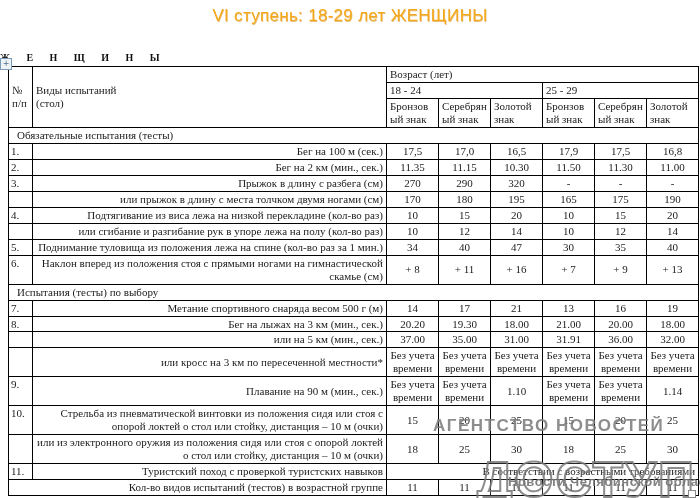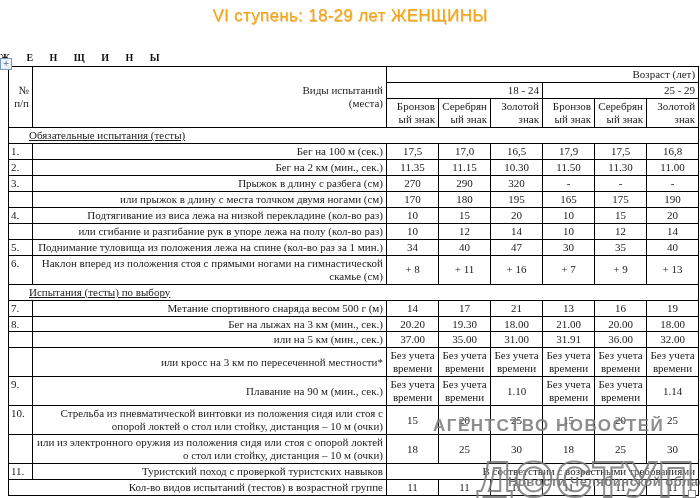--- a/index.html
+++ b/index.html
@@ -18,25 +18,25 @@
     letter-spacing:7px;color:#111;
   }
   table.norms{
     border-collapse:collapse;table-layout:fixed;width:688px;
     margin:3px 0 0 8px;font-size:11px;border:1.5px solid #000;
   }
   td,th{
     border:1px solid #000;padding:1px 3px;line-height:1.18;
     overflow-wrap:break-word;font-weight:normal;vertical-align:middle;
   }
-  th{text-align:right;white-space:pre-line;}
+  th{text-align:left;white-space:pre-line;}
   td.num{text-align:left;vertical-align:top;padding:1px 2px;}
   td.desc{text-align:right;}
   td.val{text-align:center;padding:1px 1px;}
-  tr.section td{text-align:left;padding:1px 20px;text-decoration:underline;}
+  tr.section td{text-align:left;padding:1px 8px;}
   td.merged-note{text-align:right;}
   
   .wm{position:absolute;pointer-events:none;font-family:"Liberation Sans", sans-serif;font-weight:bold;}
   .wm-agency{
     left:433px;top:416px;font-size:17px;letter-spacing:1.5px;
     color:rgba(125,125,125,0.88);white-space:nowrap;
   }
   .wm-logo{
     left:477px;top:426px;font-size:50px;letter-spacing:2px;line-height:1;
     color:rgba(255,255,255,0.15);-webkit-text-stroke:2px rgba(120,120,120,0.85);
@@ -75,21 +75,21 @@
       <col style="width:52px">
     <col style="width:52px">
       <col style="width:52px">
       <col style="width:52px">
   </colgroup>
   <thead>
     <tr>
       <th rowspan="3">№
 п/п</th>
       <th rowspan="3">Виды испытаний
-(места)</th>
+(стол)</th>
       <th colspan="6">Возраст (лет)</th>
     </tr>
     <tr>
       <th colspan="3">18 - 24</th>
       <th colspan="3">25 - 29</th>
     </tr>
     <tr>
       <th>Бронзовый знак</th>
       <th>Серебряный знак</th>
       <th>Золотой знак</th>

